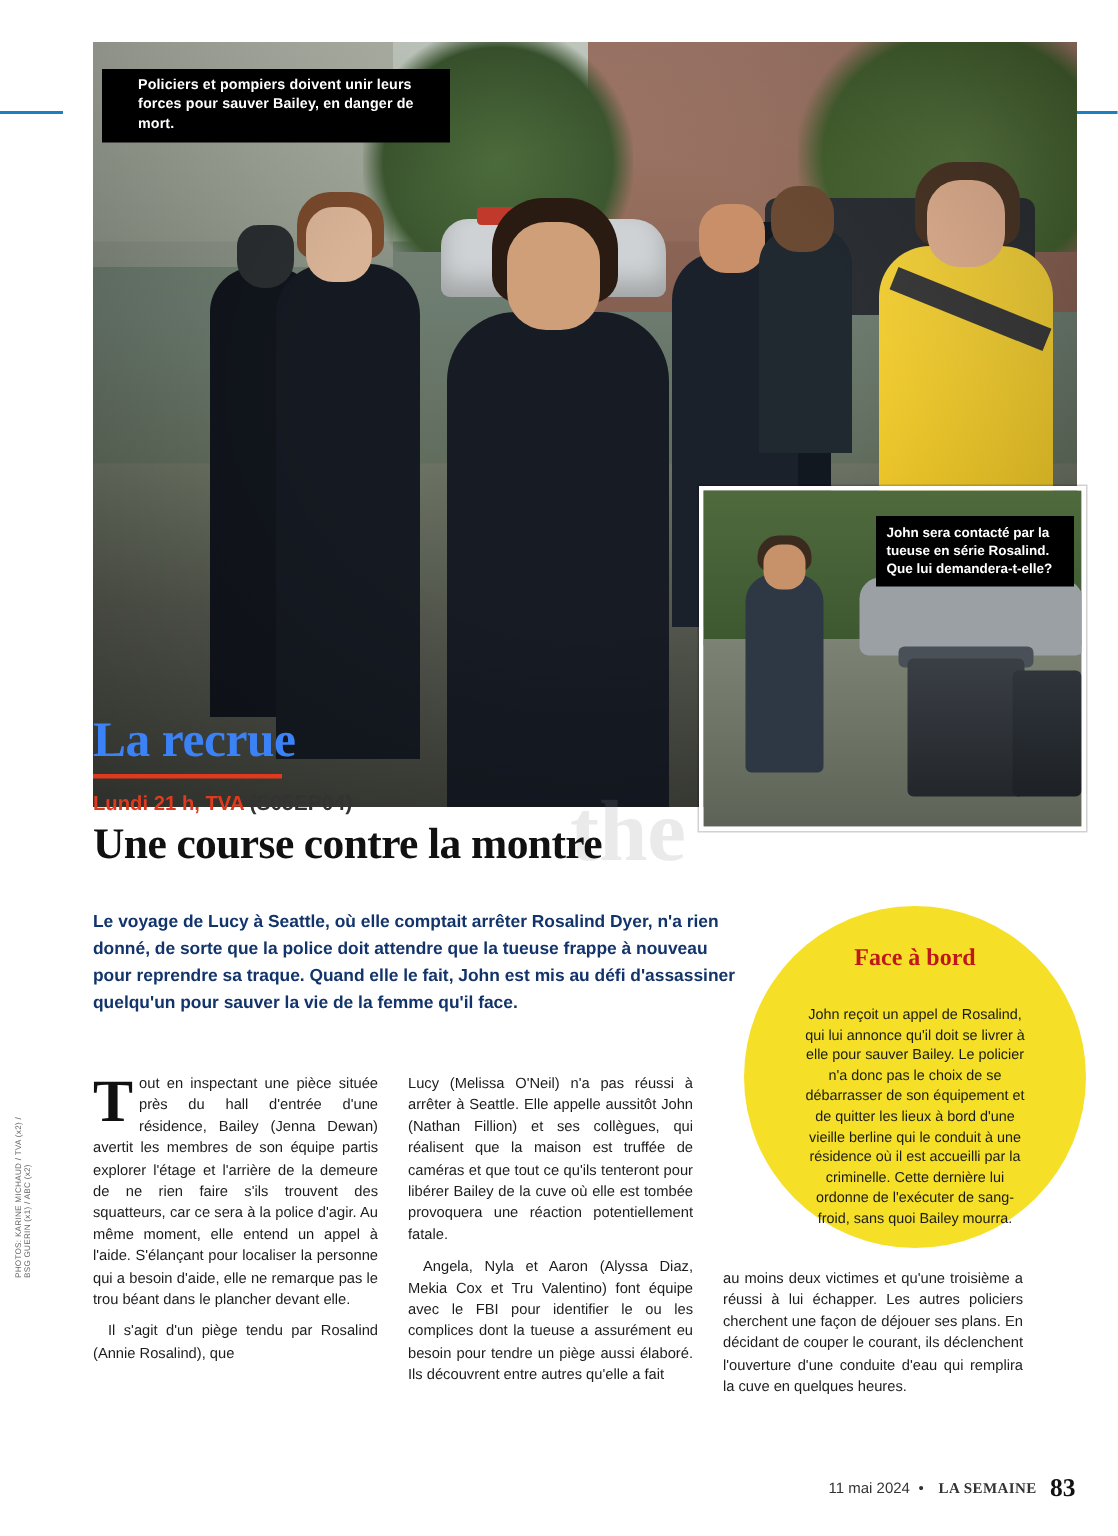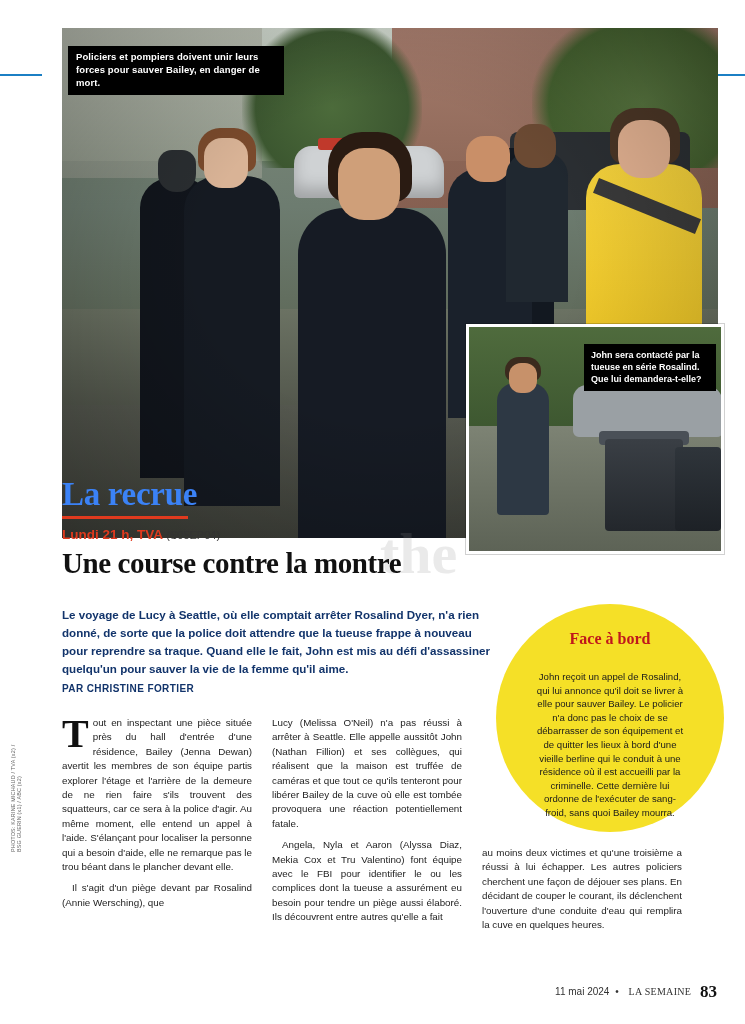--- a/index.html
+++ b/index.html
@@ -120,21 +120,21 @@
     position:absolute; inset:0;
     background: radial-gradient(ellipse at 50% 45%, rgba(0,0,0,0) 40%, rgba(0,0,0,.28) 100%);
   }
 
   
   .caption-top {
     position: absolute;
     left: 68px; top: 46px;
     background: #000000;
     color: #ffffff;
-    padding: 5px 8px 6px 8px;
+    padding: 5px 8px 6px 24px;
     font-size: 9.5px;
     line-height: 1.35;
     font-weight: bold;
     max-width: 200px;
     letter-spacing: .1px;
   }
 
   
   .inset-photo {
     position: absolute;
@@ -214,22 +214,22 @@
   .airing {
     position: absolute;
     left: 62px; top: 527px;
     font-size: 13.5px;
     font-weight: bold;
     color: #e03a1e;
     font-family: "Liberation Sans", sans-serif;
   }
   .airing .ep {
     color: #333333;
-    font-weight: normal;
-    font-size: 11px;
+    font-weight: bold;
+    font-size: 14px;
   }
   .headline {
     position: absolute;
     left: 62px; top: 548px;
     width: 560px;
     font-family: "Liberation Serif", serif;
     font-weight: bold;
     font-size: 29px;
     line-height: 1.08;
     color: #111111;
@@ -326,21 +326,21 @@
     left: 0; bottom: 22px;
     width: 745px;
     text-align: right;
     padding-right: 28px;
     box-sizing: border-box;
     font-size: 10px;
     color: #333;
   }
   .footer .brand {
     font-family: "Liberation Serif", serif;
-    font-weight: normal;
+    font-weight: bold;
     letter-spacing: .3px;
     margin-left: 4px;
   }
   .footer .pagenum {
     font-family: "Liberation Serif", serif;
     font-weight: bold;
     font-size: 17px;
     margin-left: 6px;
     color: #111;
     vertical-align: -2px;
@@ -421,32 +421,31 @@
 
   <div class="show-title">La recrue</div>
   <div class="title-underline"></div>
   <div class="airing">
     <span>Lundi 21 h, TVA</span>
     <span class="ep">(S05EP04)</span>
   </div>
   <div class="headline">Une course contre la montre</div>
 
   <div class="standfirst">
-    <span>Le voyage de Lucy à Seattle, où elle comptait arrêter Rosalind Dyer, n'a rien donné, de sorte que la police doit attendre que la tueuse frappe à nouveau pour reprendre sa traque. Quand elle le fait, John est mis au défi d'assassiner quelqu'un pour sauver la vie de la femme qu'il aime.</span>
-    <span class="byline">PAR CHRISTINE FORTIER</span>
+    <span>Le voyage de Lucy à Seattle, où elle comptait arrêter Rosalind Dyer, n'a rien donné, de sorte que la police doit attendre que la tueuse frappe à nouveau pour reprendre sa traque. Quand elle le fait, John est mis au défi d'assassiner quelqu'un pour sauver la vie de la femme qu'il face.</span>
   </div>
 
   <div class="callout">
     <h3>Face à bord</h3>
     <p>John reçoit un appel de Rosalind, qui lui annonce qu'il doit se livrer à elle pour sauver Bailey. Le policier n'a donc pas le choix de se débarrasser de son équipement et de quitter les lieux à bord d'une vieille berline qui le conduit à une résidence où il est accueilli par la criminelle. Cette dernière lui ordonne de l'exécuter de sang-froid, sans quoi Bailey mourra.</p>
   </div>
 
   <div class="col col1">
     <p class="first"><span class="dropcap">T</span><span>out en inspectant une pièce située près du hall d'entrée d'une résidence, Bailey (Jenna Dewan) avertit les membres de son équipe partis explorer l'étage et l'arrière de la demeure de ne rien faire s'ils trouvent des squatteurs, car ce sera à la police d'agir. Au même moment, elle entend un appel à l'aide. S'élançant pour localiser la personne qui a besoin d'aide, elle ne remarque pas le trou béant dans le plancher devant elle.</span></p>
-    <p>Il s'agit d'un piège devant par Rosalind (Annie Wersching), que</p>
+    <p>Il s'agit d'un piège tendu par Rosalind (Annie Rosalind), que</p>
   </div>
 
   <div class="col col2">
     <p class="first">Lucy (Melissa O'Neil) n'a pas réussi à arrêter à Seattle. Elle appelle aussitôt John (Nathan Fillion) et ses collègues, qui réalisent que la maison est truffée de caméras et que tout ce qu'ils tenteront pour libérer Bailey de la cuve où elle est tombée provoquera une réaction potentiellement fatale.</p>
     <p>Angela, Nyla et Aaron (Alyssa Diaz, Mekia Cox et Tru Valentino) font équipe avec le FBI pour identifier le ou les complices dont la tueuse a assurément eu besoin pour tendre un piège aussi élaboré. Ils découvrent entre autres qu'elle a fait</p>
   </div>
 
   <div class="col col3">
     <p class="first">au moins deux victimes et qu'une troisième a réussi à lui échapper. Les autres policiers cherchent une façon de déjouer ses plans. En décidant de couper le courant, ils déclenchent l'ouverture d'une conduite d'eau qui remplira la cuve en quelques heures.</p>
   </div>

